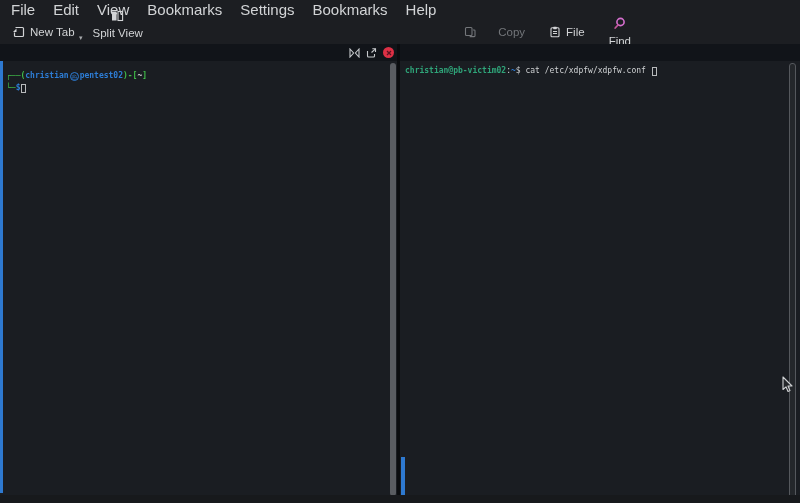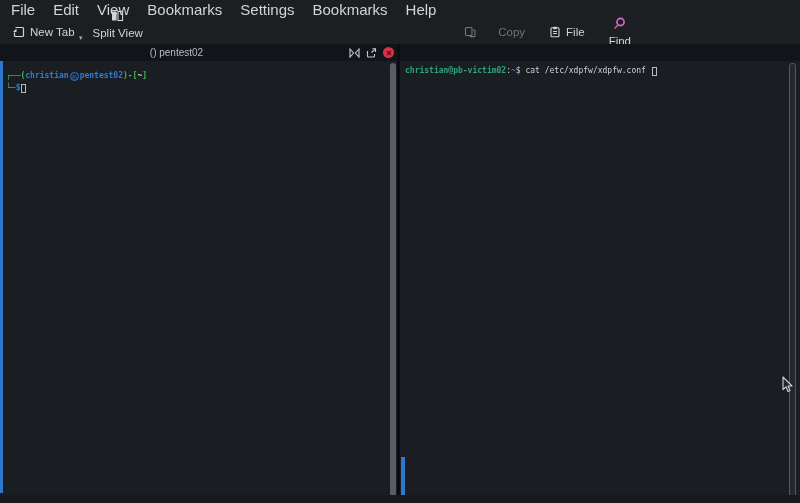--- a/index.html
+++ b/index.html
@@ -130,21 +130,20 @@
         <circle cx="7.5" cy="5" r="3.6" fill="none" stroke="#d66fcf" stroke-width="1.6"></circle>
         <line x1="5" y1="8" x2="2.2" y2="11" stroke="#c2559a" stroke-width="1.8" stroke-linecap="round"></line>
       </svg>
     </span>
     <span>Find</span>
   </div>
 </div>
 
 <div class="headers">
   <div class="pane-header left">
-    <span class="pane-title">() pentest02</span>
     <div class="header-icons">
       <span class="hicon">
         <svg width="11" height="10" viewBox="0 0 11 10">
           <path d="M1 1 L4.6 5 L1 9 Z" fill="none" stroke="#c6c9cc" stroke-width="1.1"></path>
           <path d="M10 1 L6.4 5 L10 9 Z" fill="none" stroke="#c6c9cc" stroke-width="1.1"></path>
         </svg>
       </span>
       <span class="hicon">
         <svg width="11" height="10" viewBox="0 0 11 10">
           <path d="M1.5 3 v5 a1 1 0 0 0 1 1 h5 a1 1 0 0 0 1 -1 v-2" fill="none" stroke="#c6c9cc" stroke-width="1.1"></path>

